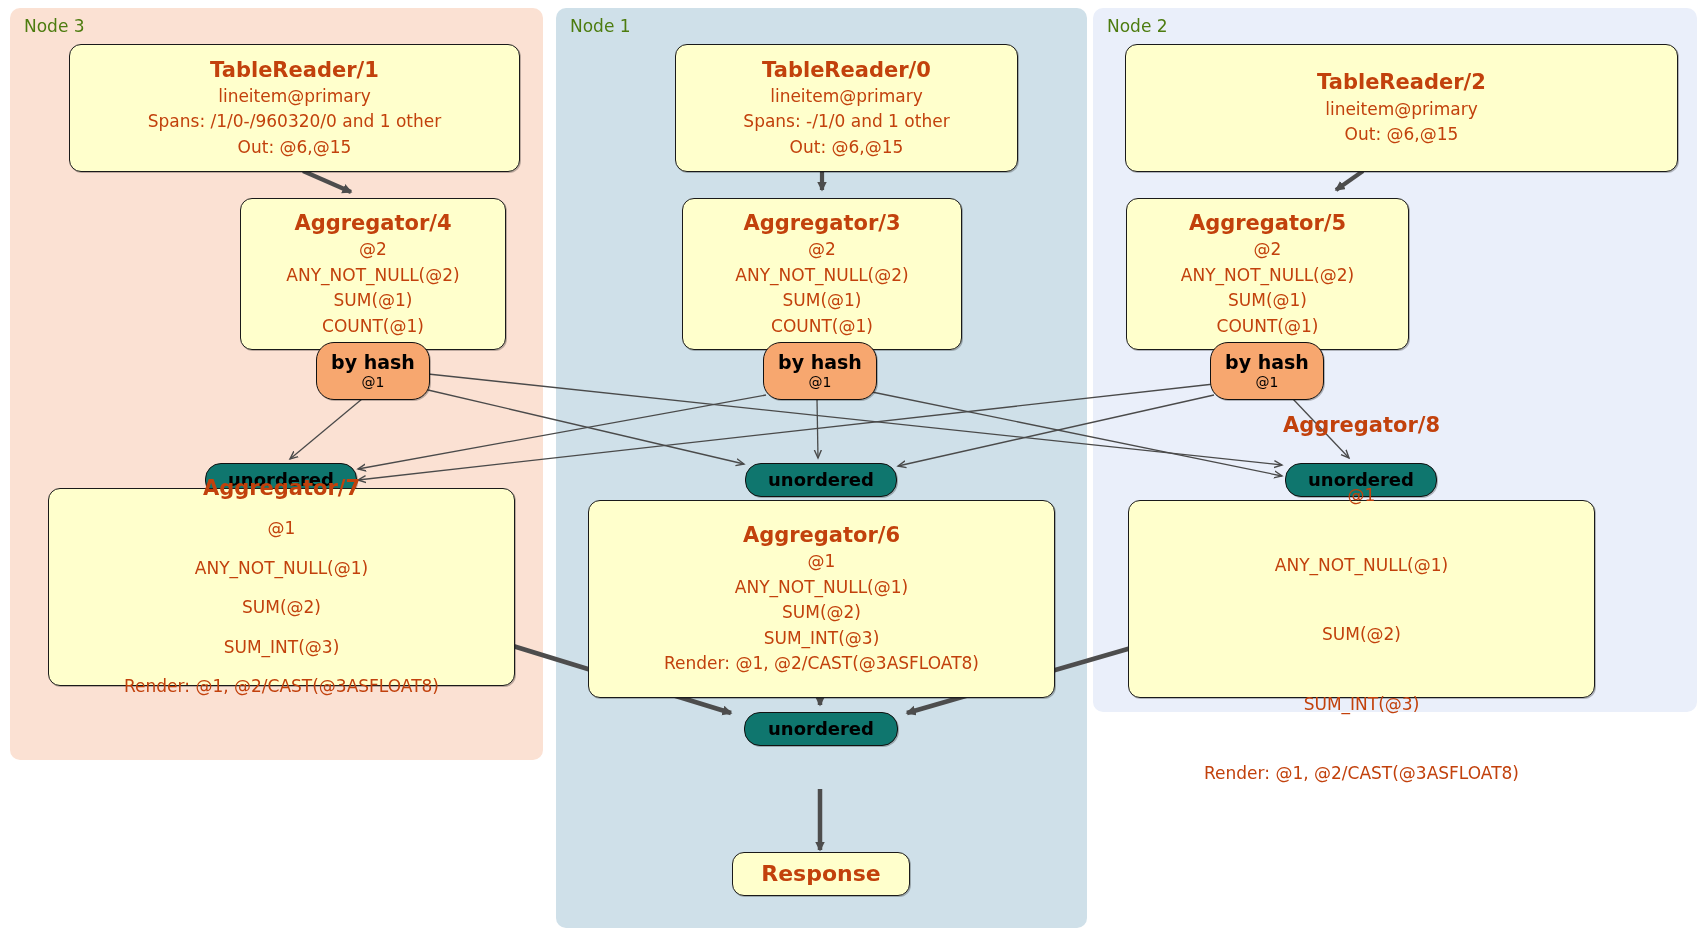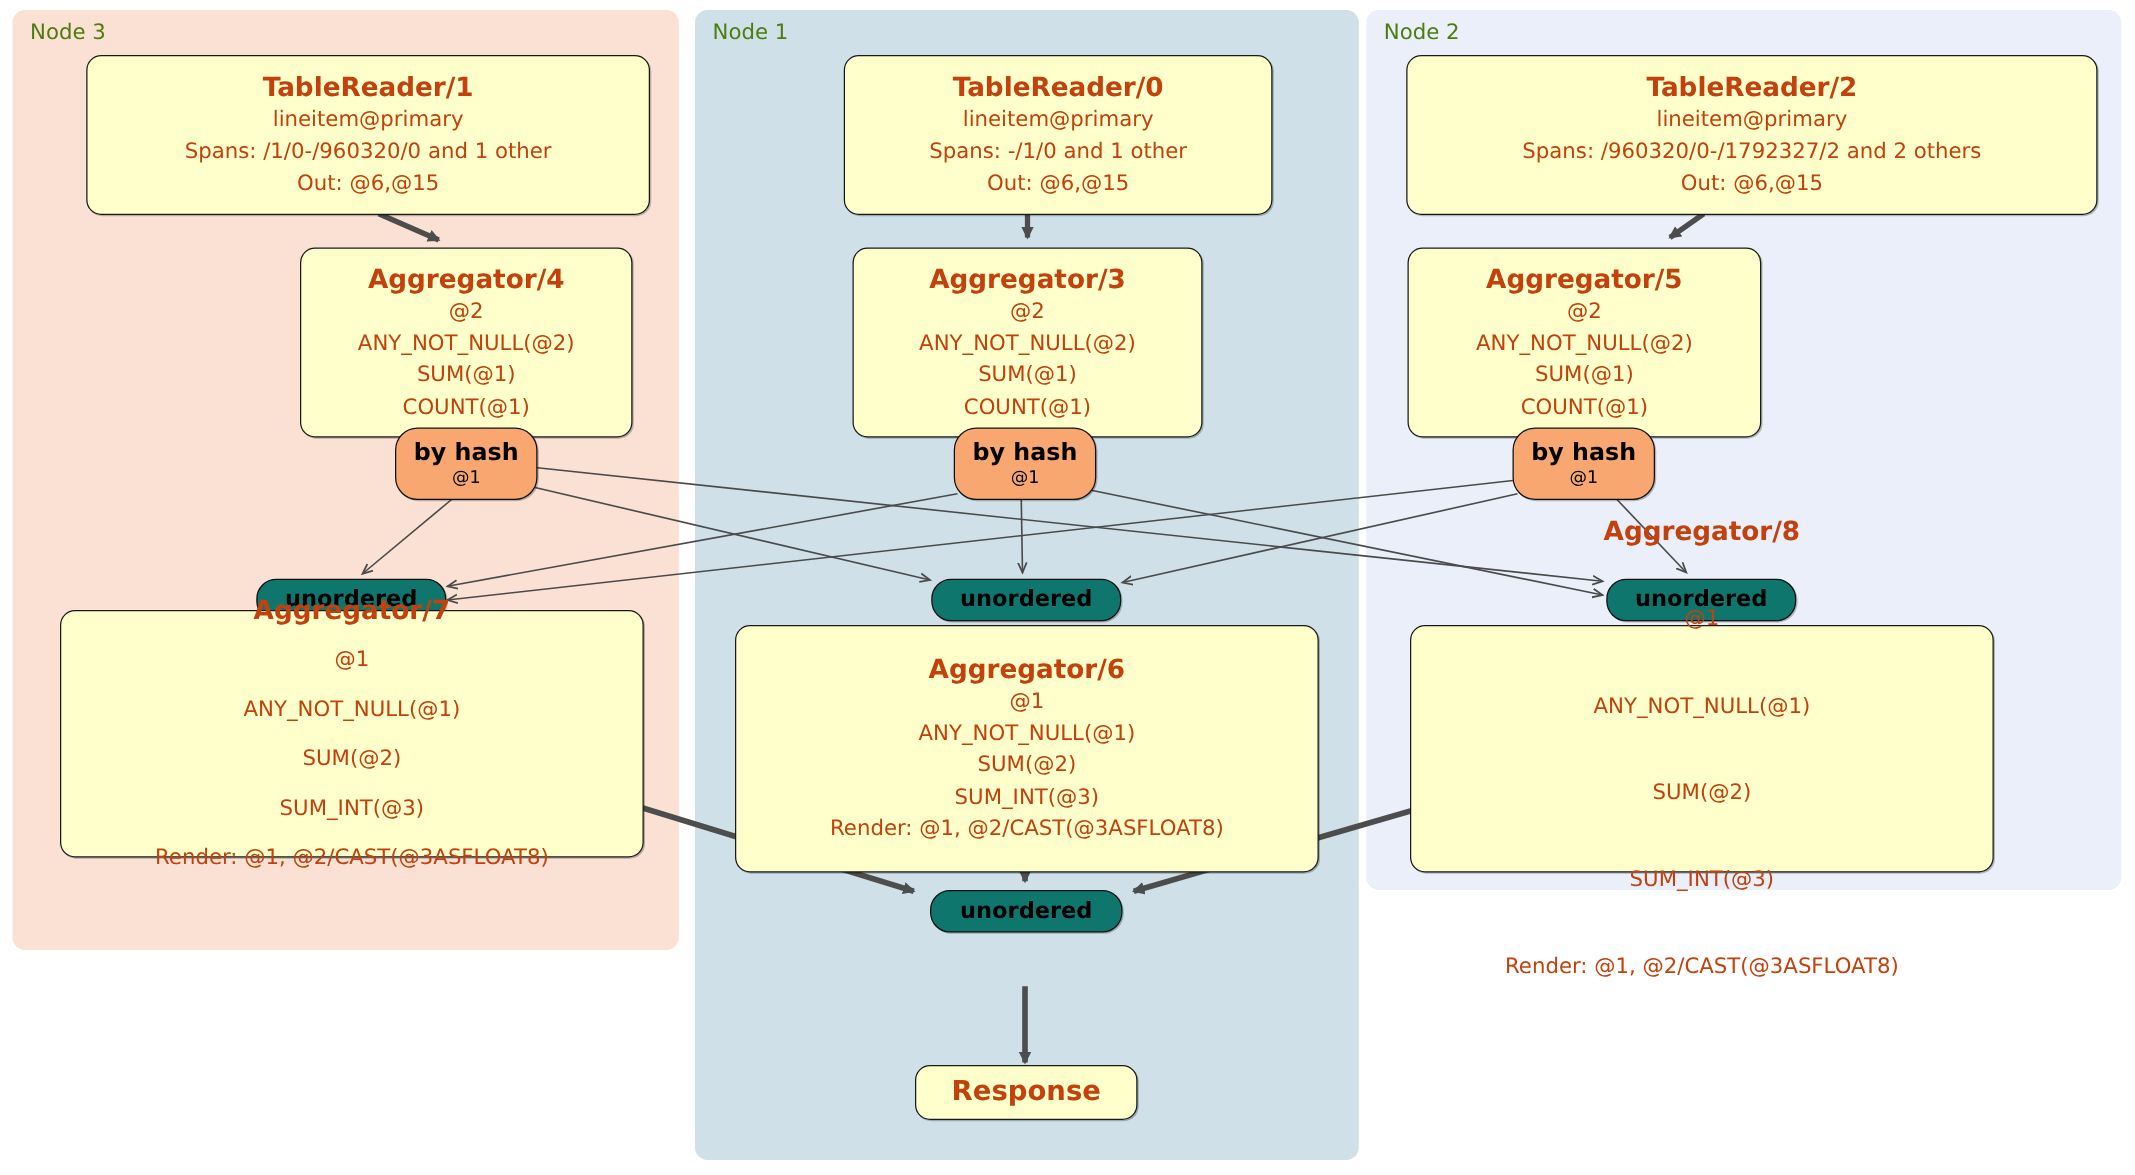--- a/index.html
+++ b/index.html
@@ -73,21 +73,20 @@
   </div>
   <div class="opbox" style="left:660px;top:44px;width:341px;height:126px;margin-left:15px;">
     <div class="title">TableReader/0</div>
     <div class="line">lineitem@primary</div>
     <div class="line">Spans: -/1/0 and 1 other</div>
     <div class="line">Out: @6,@15</div>
   </div>
   <div class="opbox" style="left:1125px;top:44px;width:551px;height:126px;">
     <div class="title">TableReader/2</div>
     <div class="line">lineitem@primary</div>
-    <div class="line">Spans: /960320/0-/1792327/2 and 2 others</div>
     <div class="line">Out: @6,@15</div>
   </div>
 
   <div class="opbox" style="left:240px;top:198px;width:264px;height:150px;">
     <div class="title">Aggregator/4</div>
     <div class="line">@2</div>
     <div class="line">ANY_NOT_NULL(@2)</div>
     <div class="line">SUM(@1)</div>
     <div class="line">COUNT(@1)</div>
   </div>

